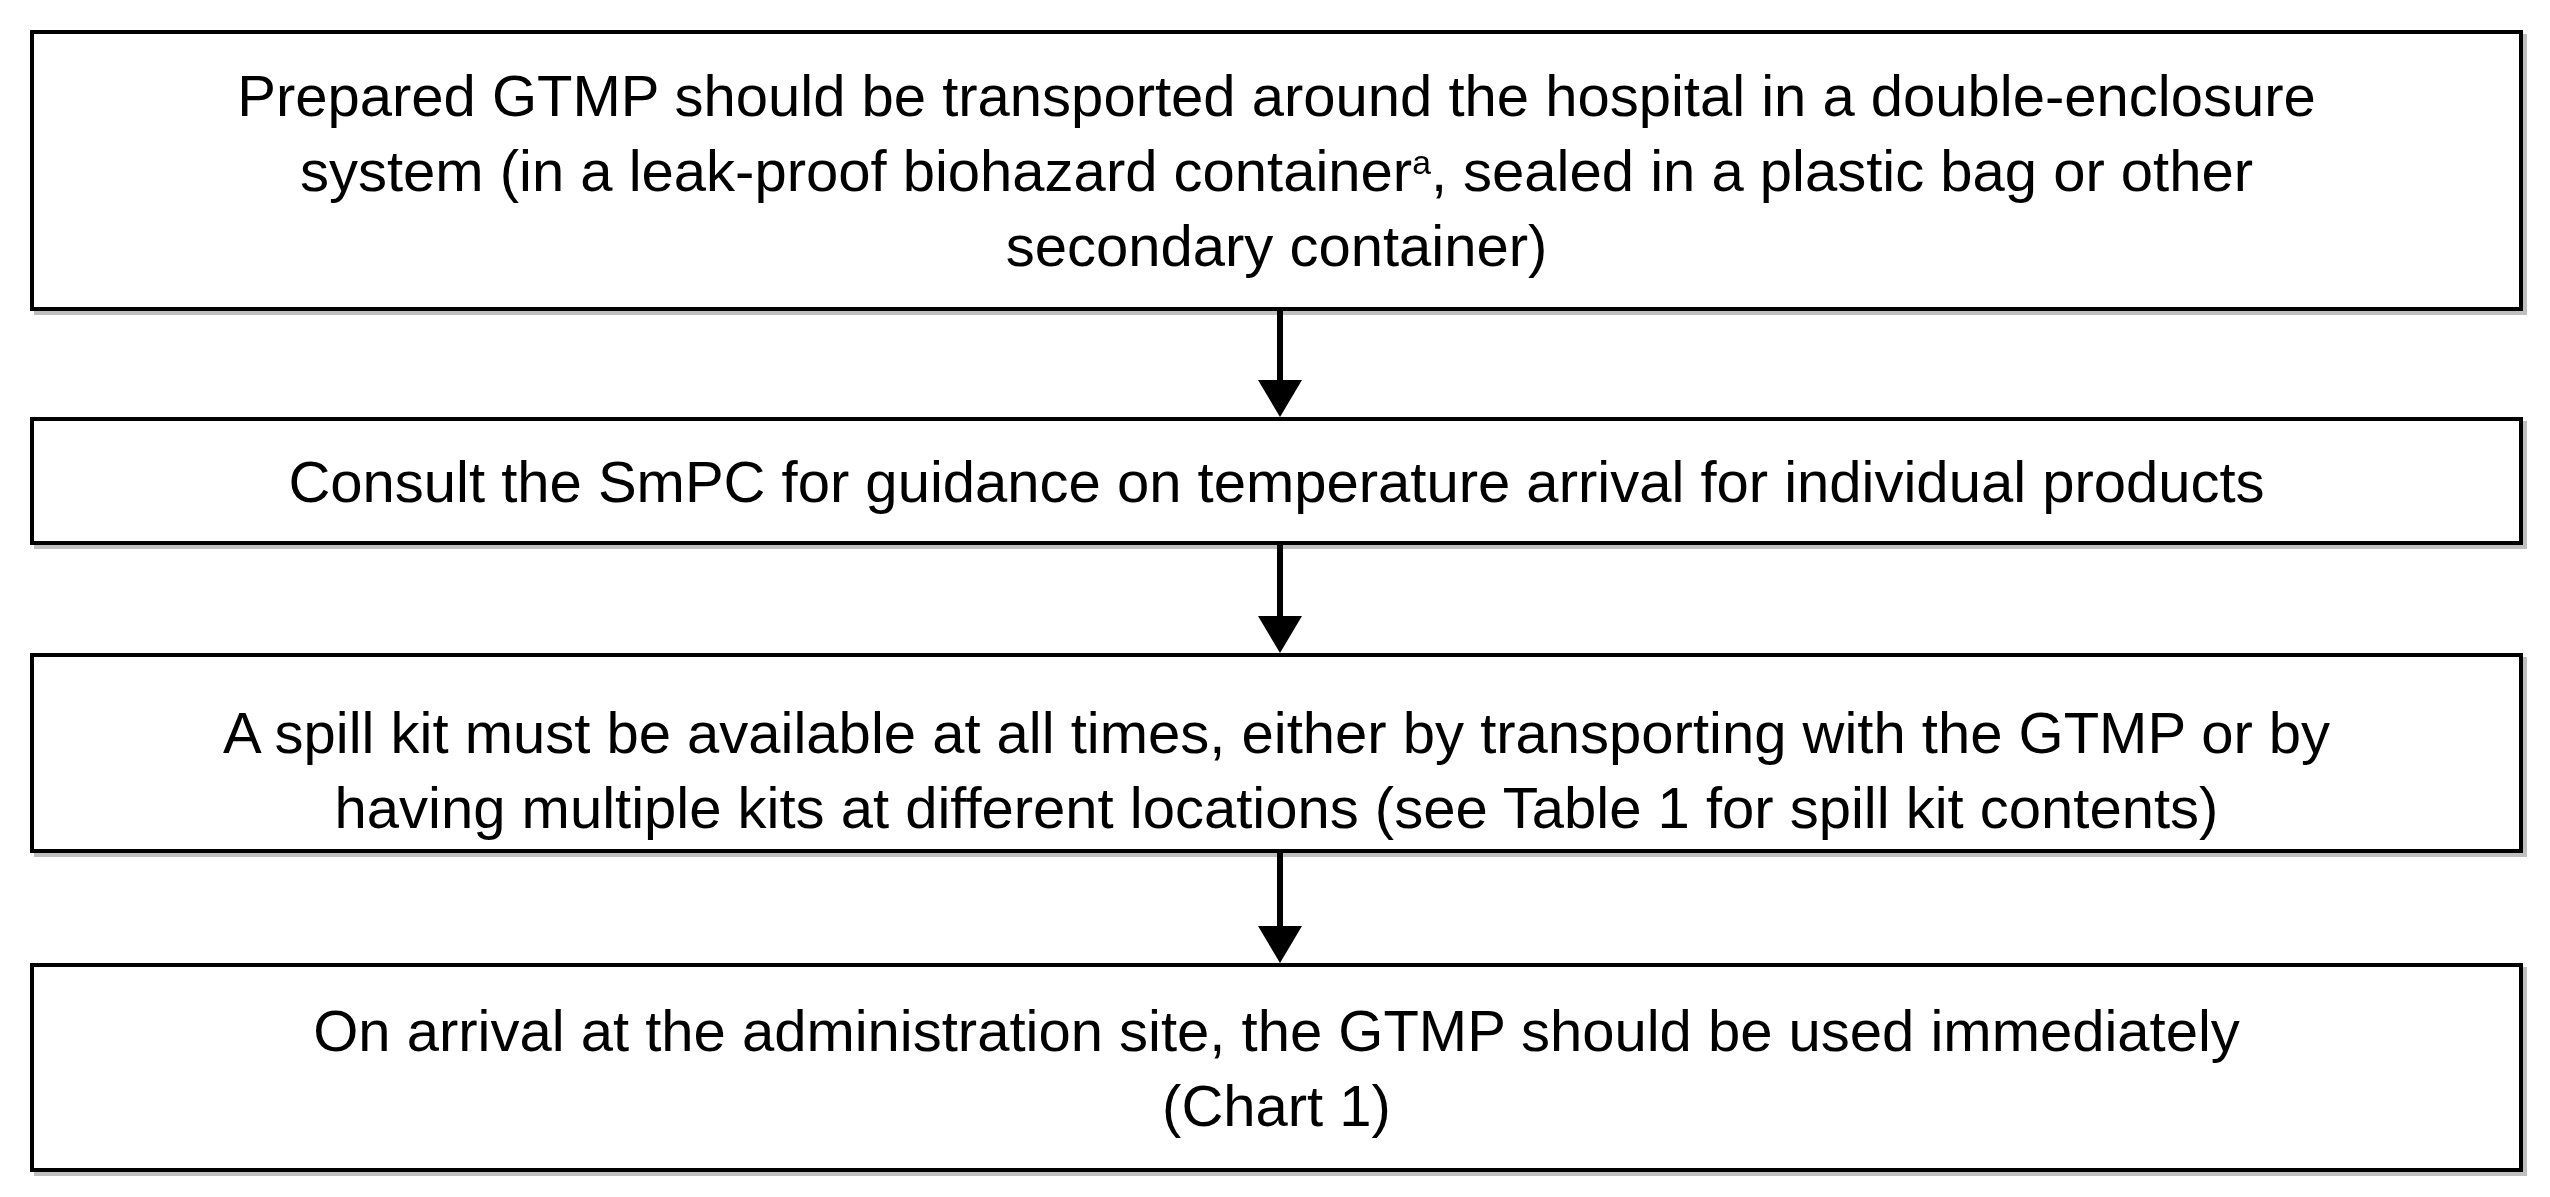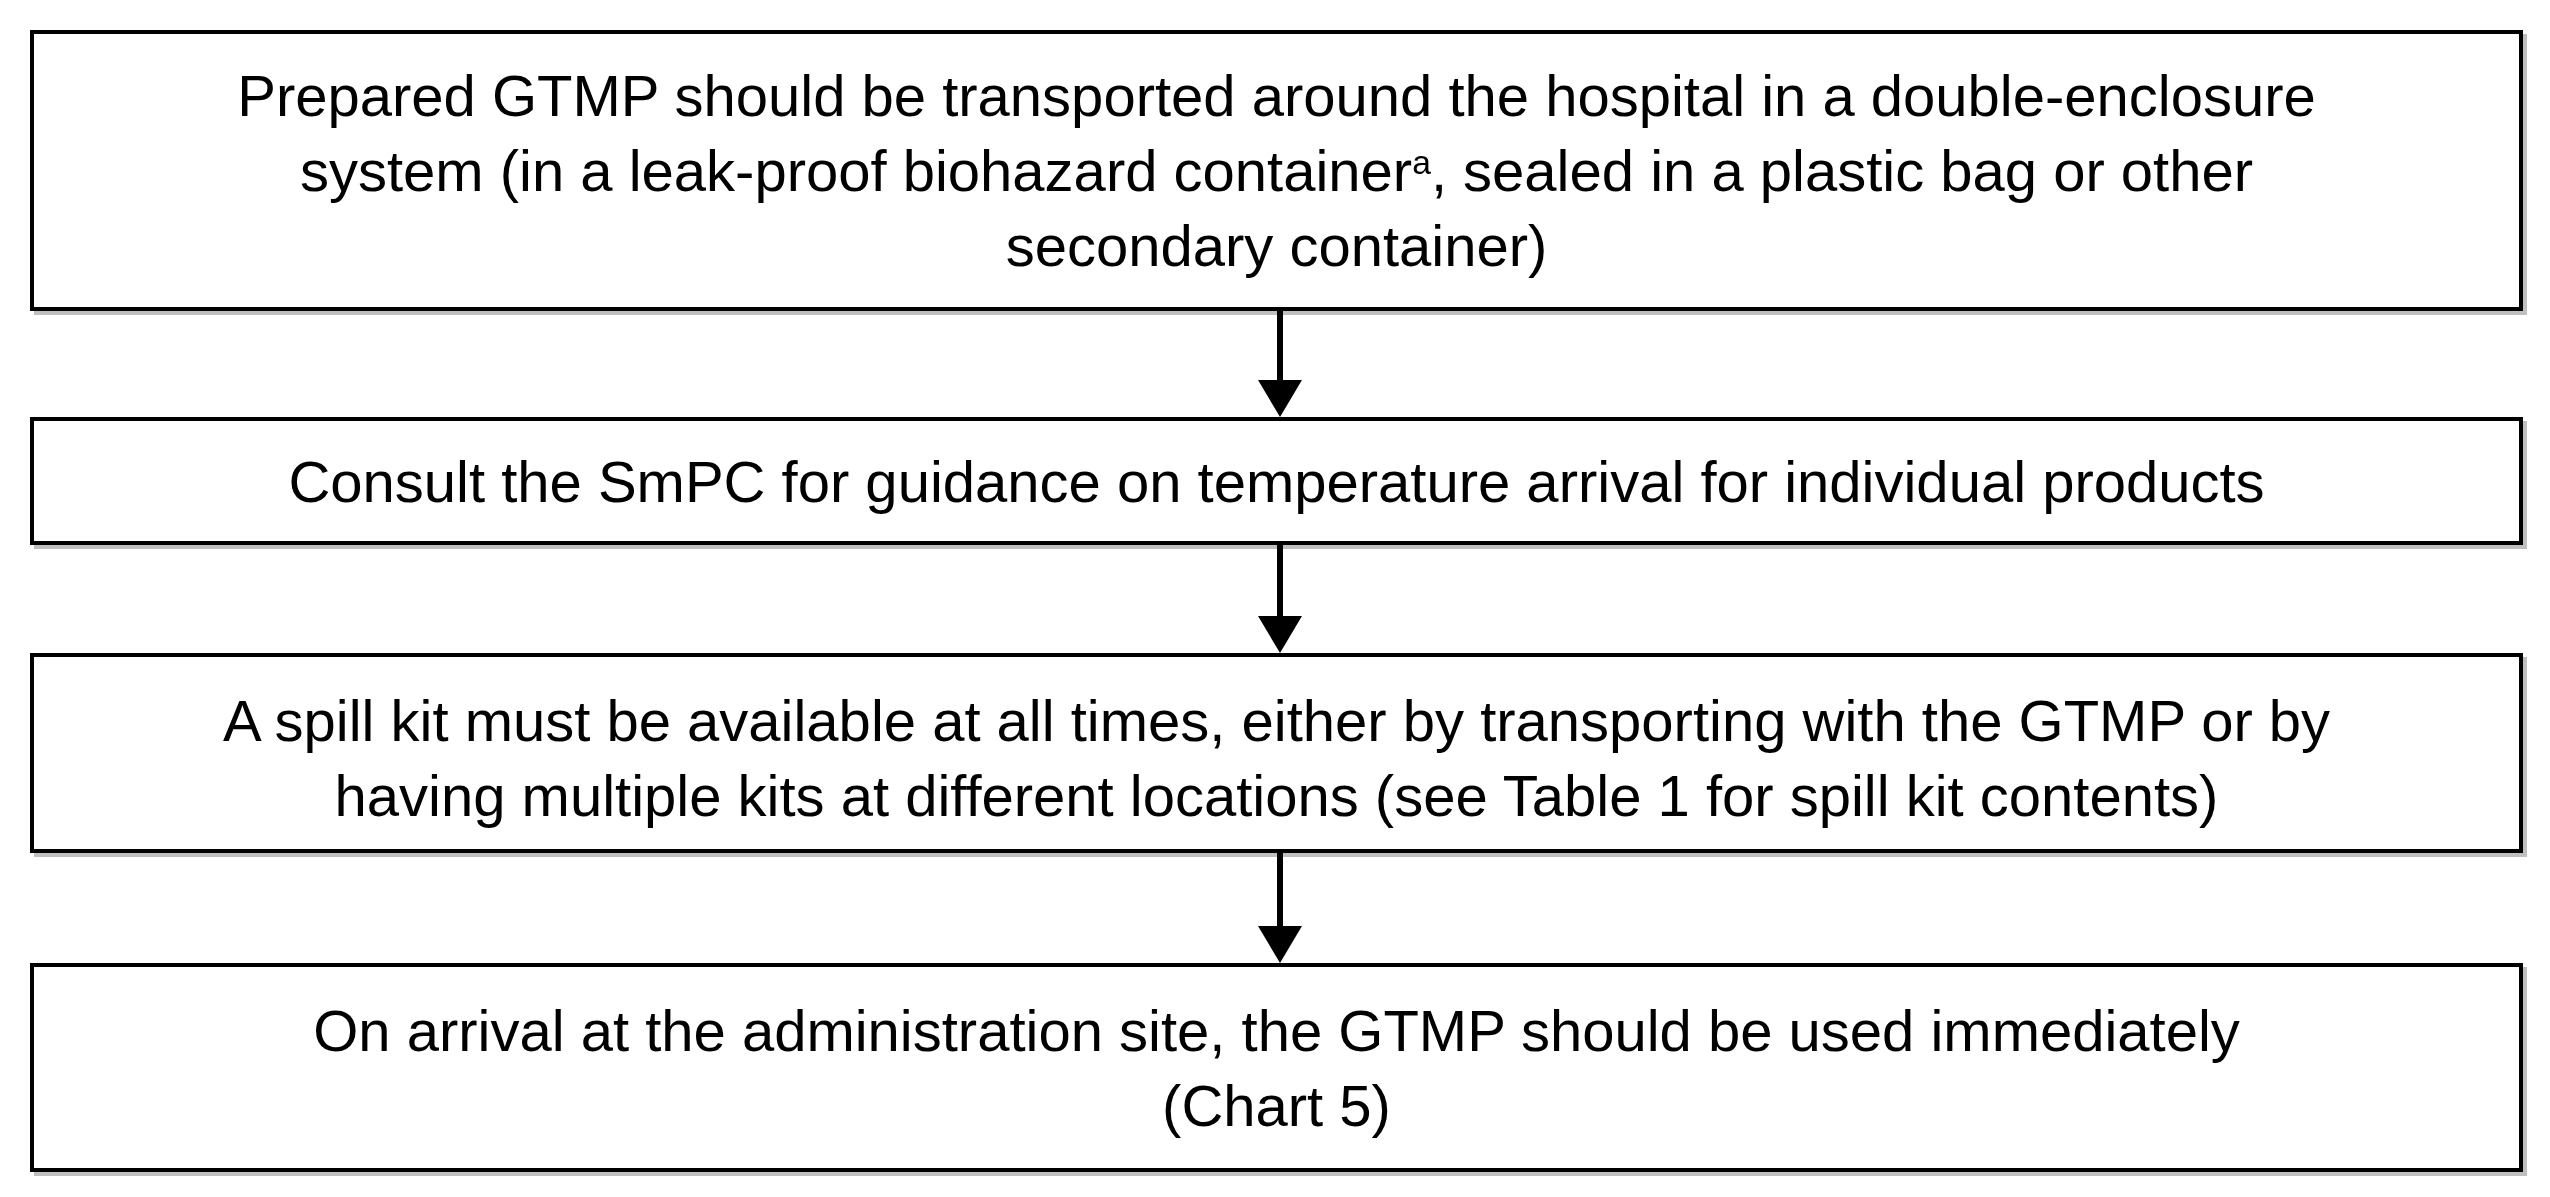--- a/index.html
+++ b/index.html
@@ -23,21 +23,21 @@
     border: 4px solid #000000;
     background: #ffffff;
     box-shadow: 4px 4px 0 rgba(0, 0, 0, 0.25);
     display: flex;
     align-items: center;
     justify-content: center;
     text-align: center;
     font-size: 58px;
     line-height: 75px;
     white-space: pre-line;
-    padding: 16px 24px;
+    padding: 4px 24px;
   }
   #box-transport { top: 30px;  height: 281px; }
   #box-smpc      { top: 417px; height: 128px; }
   #box-spillkit  { top: 653px; height: 200px; align-items: flex-end; }
   #box-arrival   { top: 963px; height: 209px; }
 
   .flow-box sup {
     font-size: 58%;
     line-height: 0;
     vertical-align: baseline;
@@ -101,16 +101,16 @@
 having multiple kits at different locations (see Table 1 for spill kit contents)</div>
   </div>
 
   <div class="arrow" id="arrow-3">
     <div class="shaft"></div>
     <div class="head"></div>
   </div>
 
   <div class="flow-box" id="box-arrival">
     <div>On arrival at the administration site, the GTMP should be used immediately
-(Chart 5)</div>
+(Chart 1)</div>
   </div>
 
 </div>
 
 </body></html>

